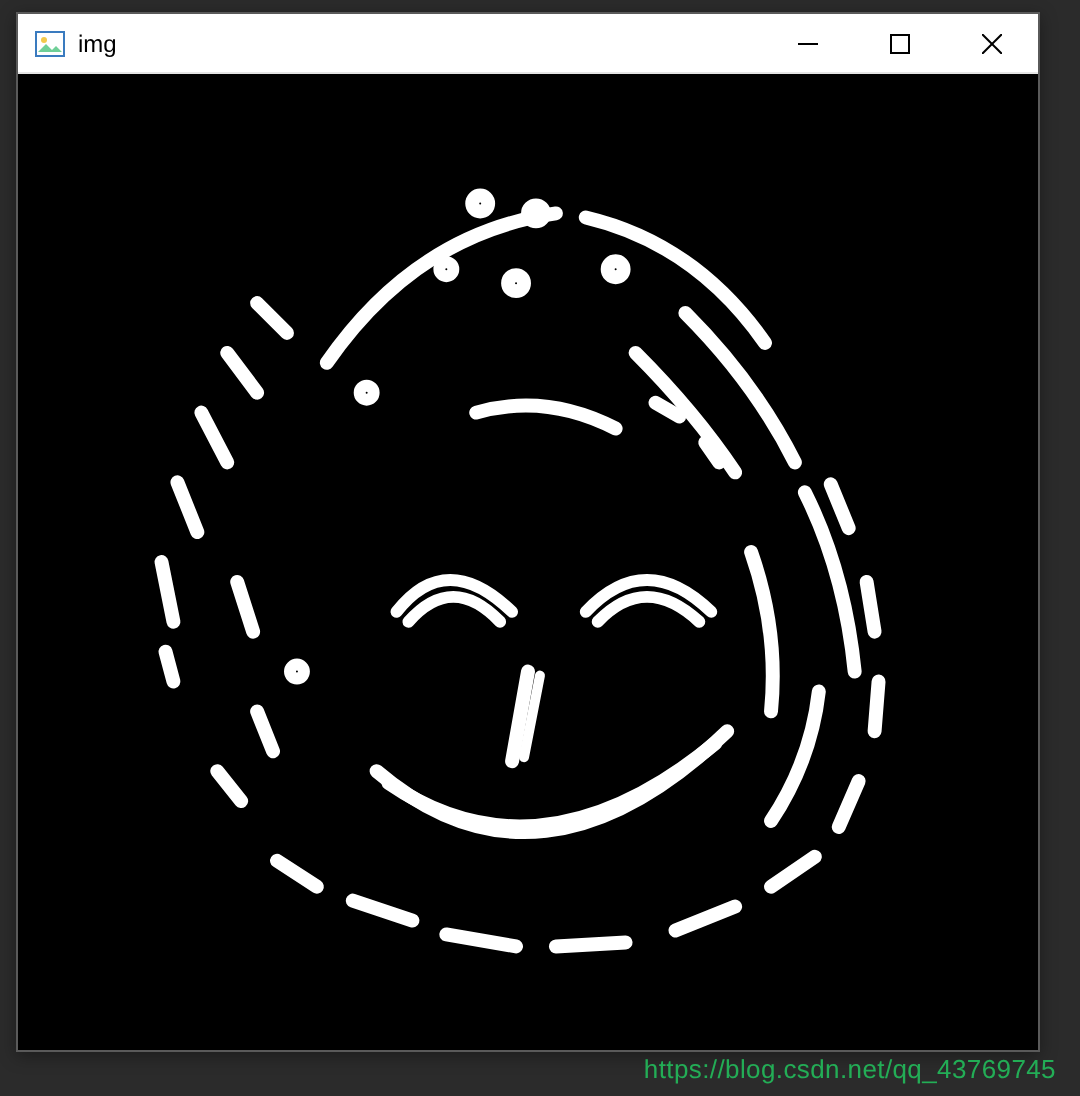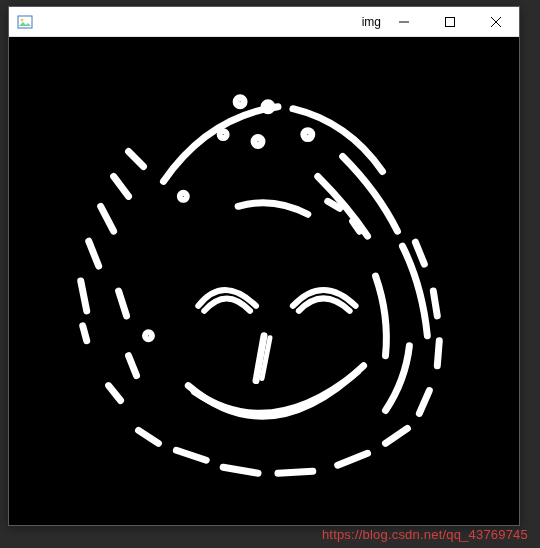--- a/index.html
+++ b/index.html
@@ -22,21 +22,20 @@
       border: 1px solid #5a5a5a;
       box-shadow: 0 2px 8px rgba(0,0,0,0.35);
     }
     .titlebar {
       height: 30px;
       background: #ffffff;
       display: flex;
       align-items: center;
       padding-left: 8px;
       border-bottom: 1px solid #e5e5e5;
-      text-align: right;
     }
     .app-icon {
       width: 16px;
       height: 16px;
       margin-right: 6px;
       display: flex;
       align-items: center;
       justify-content: center;
     }
     .app-icon svg { display: block; }
@@ -66,21 +65,21 @@
     }
     .client-area svg {
       width: 100%;
       height: 100%;
       display: block;
     }
     .watermark {
       position: absolute;
       right: 12px;
       bottom: 6px;
-      color: #ef4444;
+      color: #22c55e;
       font-size: 13px;
       font-family: Arial, sans-serif;
       opacity: 0.85;
       letter-spacing: 0.2px;
     }
   </style>
 </head>
 <body>
 
 <div class="window">

